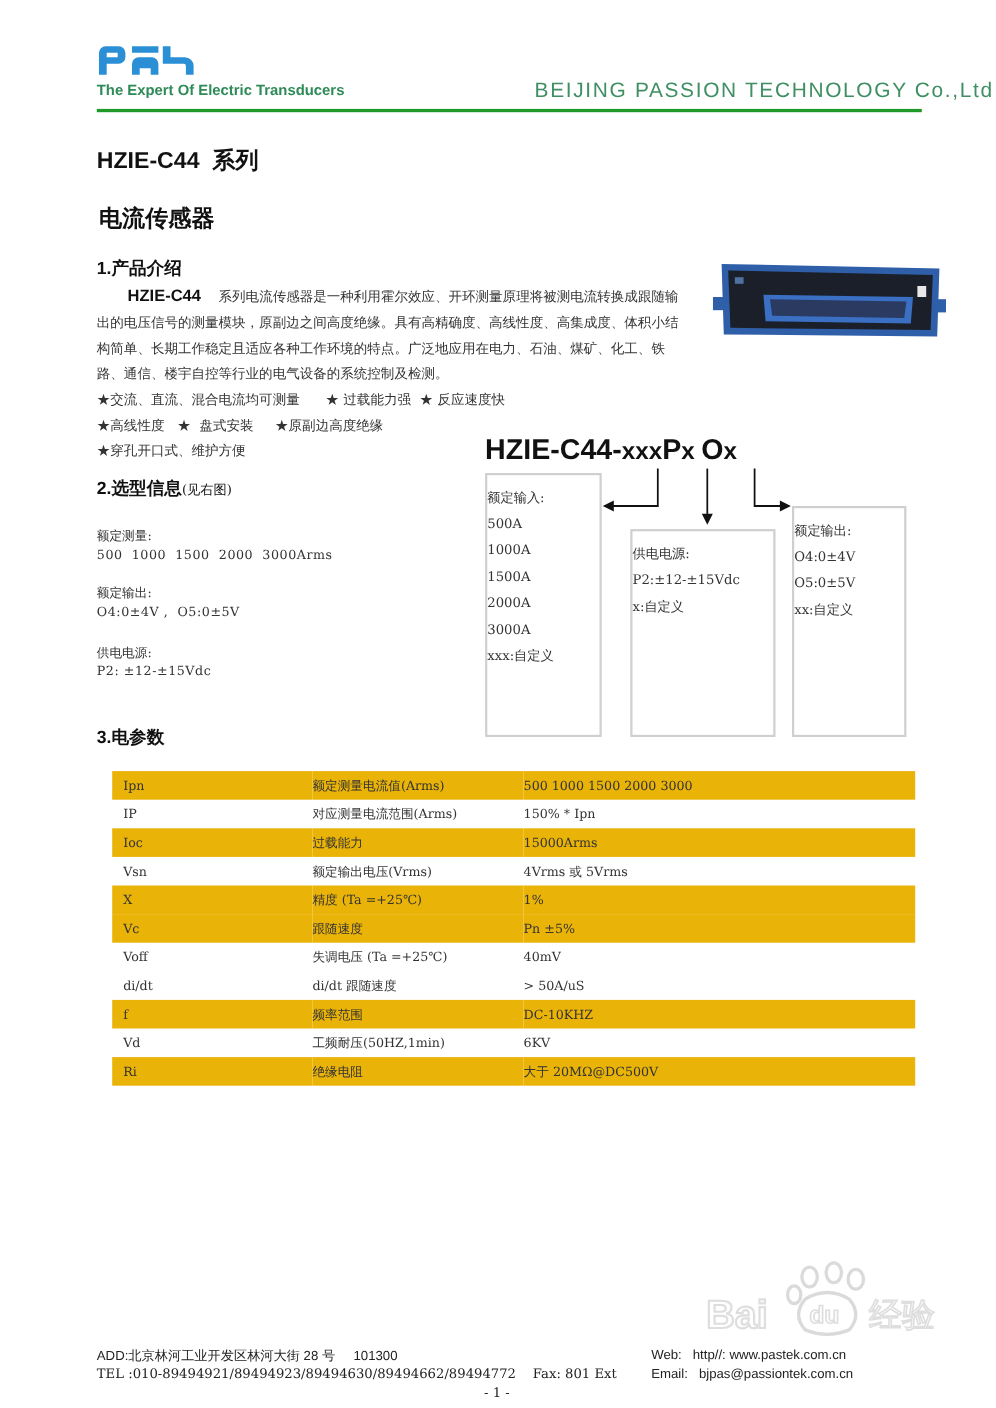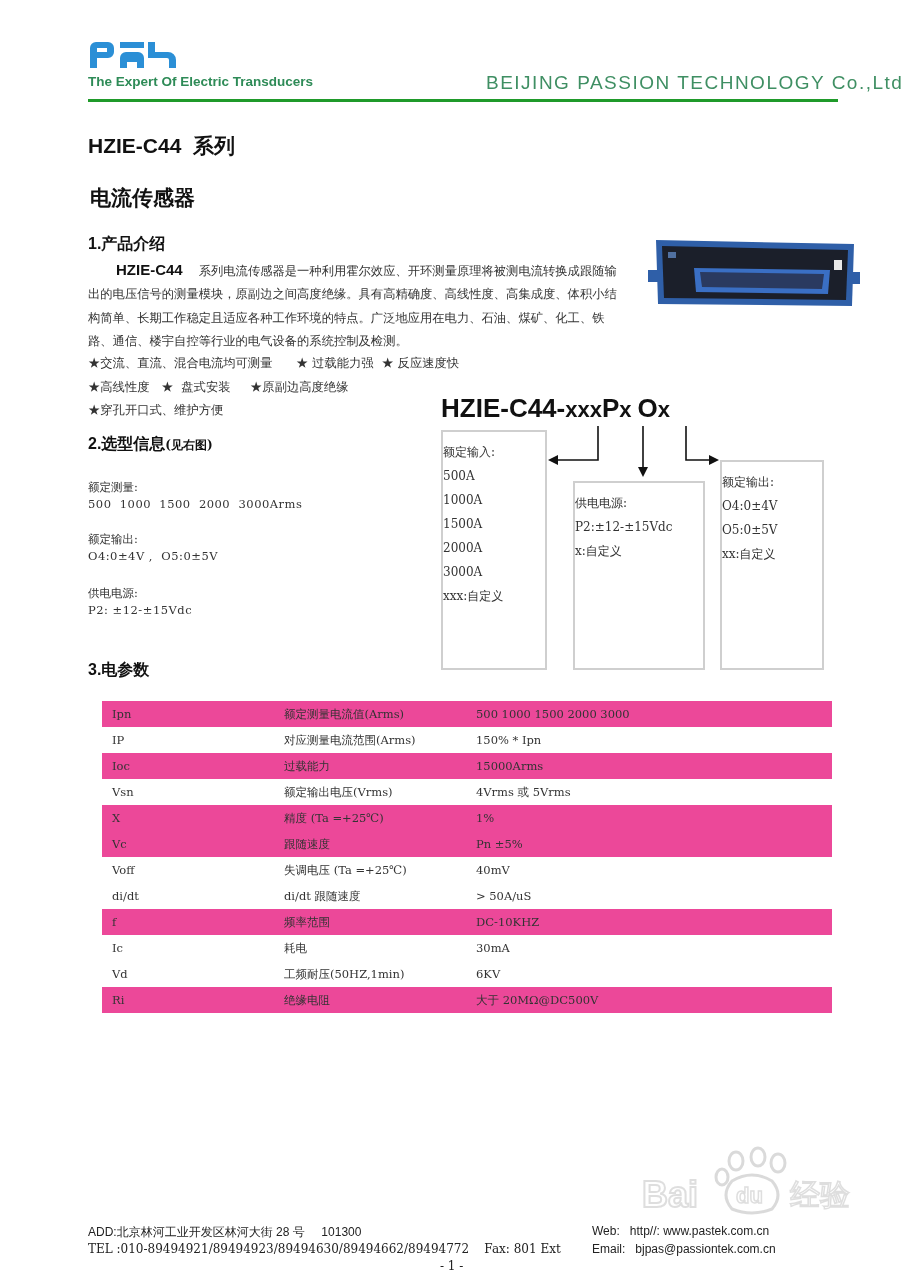--- a/index.html
+++ b/index.html
@@ -17,21 +17,21 @@
     #company { left: 486px; top: 72px; font-size: 19px; letter-spacing: 1.5px; color: #3f8f63; }
     #header-rule { left: 88px; top: 99px; width: 750px; height: 3px; background: #1f9a2a; }
 
     
     #series-title { left: 88px; top: 132px; font-size: 21px; font-weight: bold; color: #111; }
     #product-type { left: 90px; top: 184px; font-size: 21px; font-weight: bold; color: #111; }
 
     .section-h { font-size: 16px; font-weight: bold; color: #111; }
     #sec1 { left: 88px; top: 234px; }
     #sec2 { left: 88px; top: 434px; }
-    #sec2 .note { font-size: 12px; font-weight: bold; }
+    #sec2 .note { font-size: 12px; font-weight: normal; }
     #sec3 { left: 88px; top: 660px; }
 
     #intro { left: 88px; top: 258px; width: 535px; font-size: 12.3px; line-height: 23.3px; color: #333; }
     #intro .model { font-family: "Liberation Sans", sans-serif; font-weight: bold; font-size: 15px; color: #111; margin-left: 28px; margin-right: 16px; }
 
     .feature-line { left: 88px; font-size: 12.3px; color: #333; white-space: pre; }
     #feat1 { top: 355px; }
     #feat2 { top: 379px; }
     #feat3 { top: 402px; }
 
@@ -49,21 +49,21 @@
     #box-input { left: 441px; top: 430px; width: 102px; height: 236px; }
     #box-power { left: 573px; top: 481px; width: 128px; height: 185px; }
     #box-output { left: 720px; top: 460px; width: 100px; height: 206px; }
     .box-line { font-size: 12px; color: #333; height: 24px; line-height: 24px; white-space: nowrap; }
     .box-first { margin-top: 8px; }
     #arrows { left: 430px; top: 420px; width: 300px; height: 70px; }
 
     
     #param-table { left: 102px; top: 701px; width: 730px; border-collapse: collapse; font-size: 11.5px; color: #333; }
     #param-table td { height: 26px; padding: 0; vertical-align: middle; }
-    #param-table tr.shade td { background: #ec4899; }
+    #param-table tr.shade td { background: #eab308; }
     #param-table td.c1 { width: 172px; padding-left: 10px; }
     #param-table td.c2 { width: 192px; }
     #param-table td.c3 { }
 
     
     #watermark { left: 640px; top: 1145px; width: 230px; height: 80px; opacity: 0.55; }
 
     
     .foot { font-size: 12px; color: #222; white-space: pre; }
     #foot-add { left: 88px; top: 1224px; }
@@ -193,25 +193,20 @@
       </tr>
       <tr>
         <td class="c1">di/dt</td>
         <td class="c2">di/dt 跟随速度</td>
         <td class="c3">&gt; 50A/uS</td>
       </tr>
       <tr class="shade">
         <td class="c1">f</td>
         <td class="c2">频率范围</td>
         <td class="c3">DC-10KHZ</td>
-      </tr>
-      <tr>
-        <td class="c1">Ic</td>
-        <td class="c2">耗电</td>
-        <td class="c3">30mA</td>
       </tr>
       <tr>
         <td class="c1">Vd</td>
         <td class="c2">工频耐压(50HZ,1min)</td>
         <td class="c3">6KV</td>
       </tr>
       <tr class="shade">
         <td class="c1">Ri</td>
         <td class="c2">绝缘电阻</td>
         <td class="c3">大于 20MΩ@DC500V</td>

